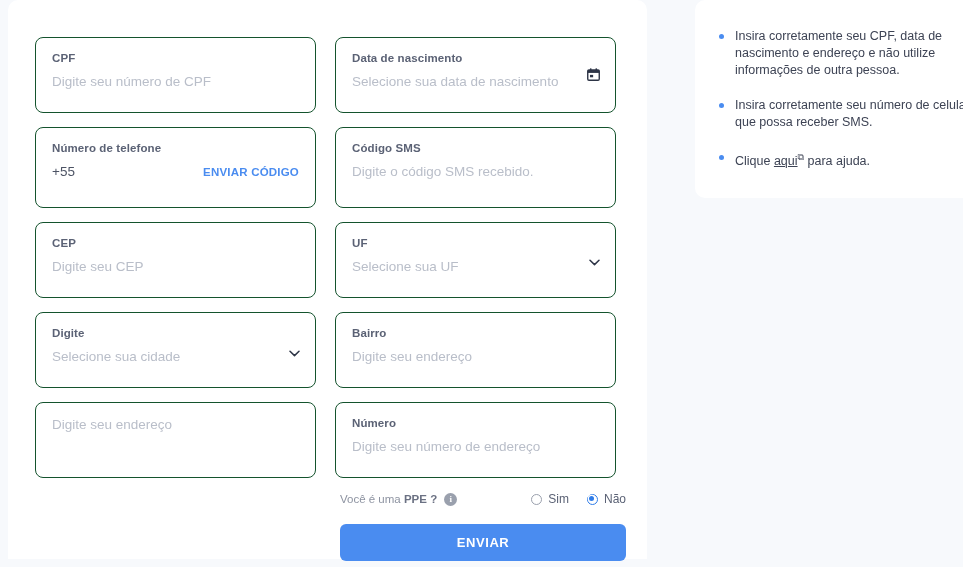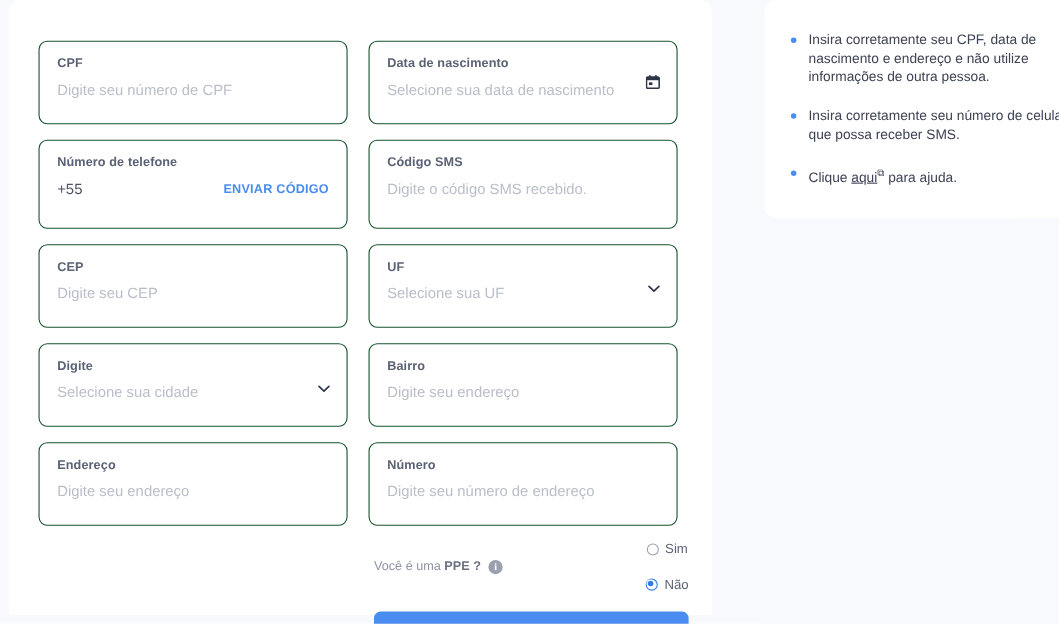--- a/index.html
+++ b/index.html
@@ -126,24 +126,22 @@
     font-size: 9px;
     font-weight: bold;
     line-height: 13px;
     text-align: center;
     margin-left: 7px;
     font-family: "Liberation Serif", serif;
     cursor: pointer;
   }
   .radio-group {
     display: flex;
-    align-items: center;
     margin-left: auto;
     gap: 18px;
-    flex-direction: column;
   }
   .radio-opt {
     display: flex;
     align-items: center;
     gap: 6px;
     cursor: pointer;
   }
   .radio-dot {
     width: 11px;
     height: 11px;
@@ -310,21 +308,20 @@
 
       <div class="field tall">
         <div class="field-label">Bairro</div>
         <div class="field-placeholder">Digite seu endereço</div>
       </div>
     </div>
 
     
     <div class="row">
       <div class="field tall">
-        <div class="field-label">Endereço</div>
         <div class="field-placeholder">Digite seu endereço</div>
       </div>
 
       <div class="field tall">
         <div class="field-label">Número</div>
         <div class="field-placeholder">Digite seu número de endereço</div>
       </div>
     </div>
 
     

